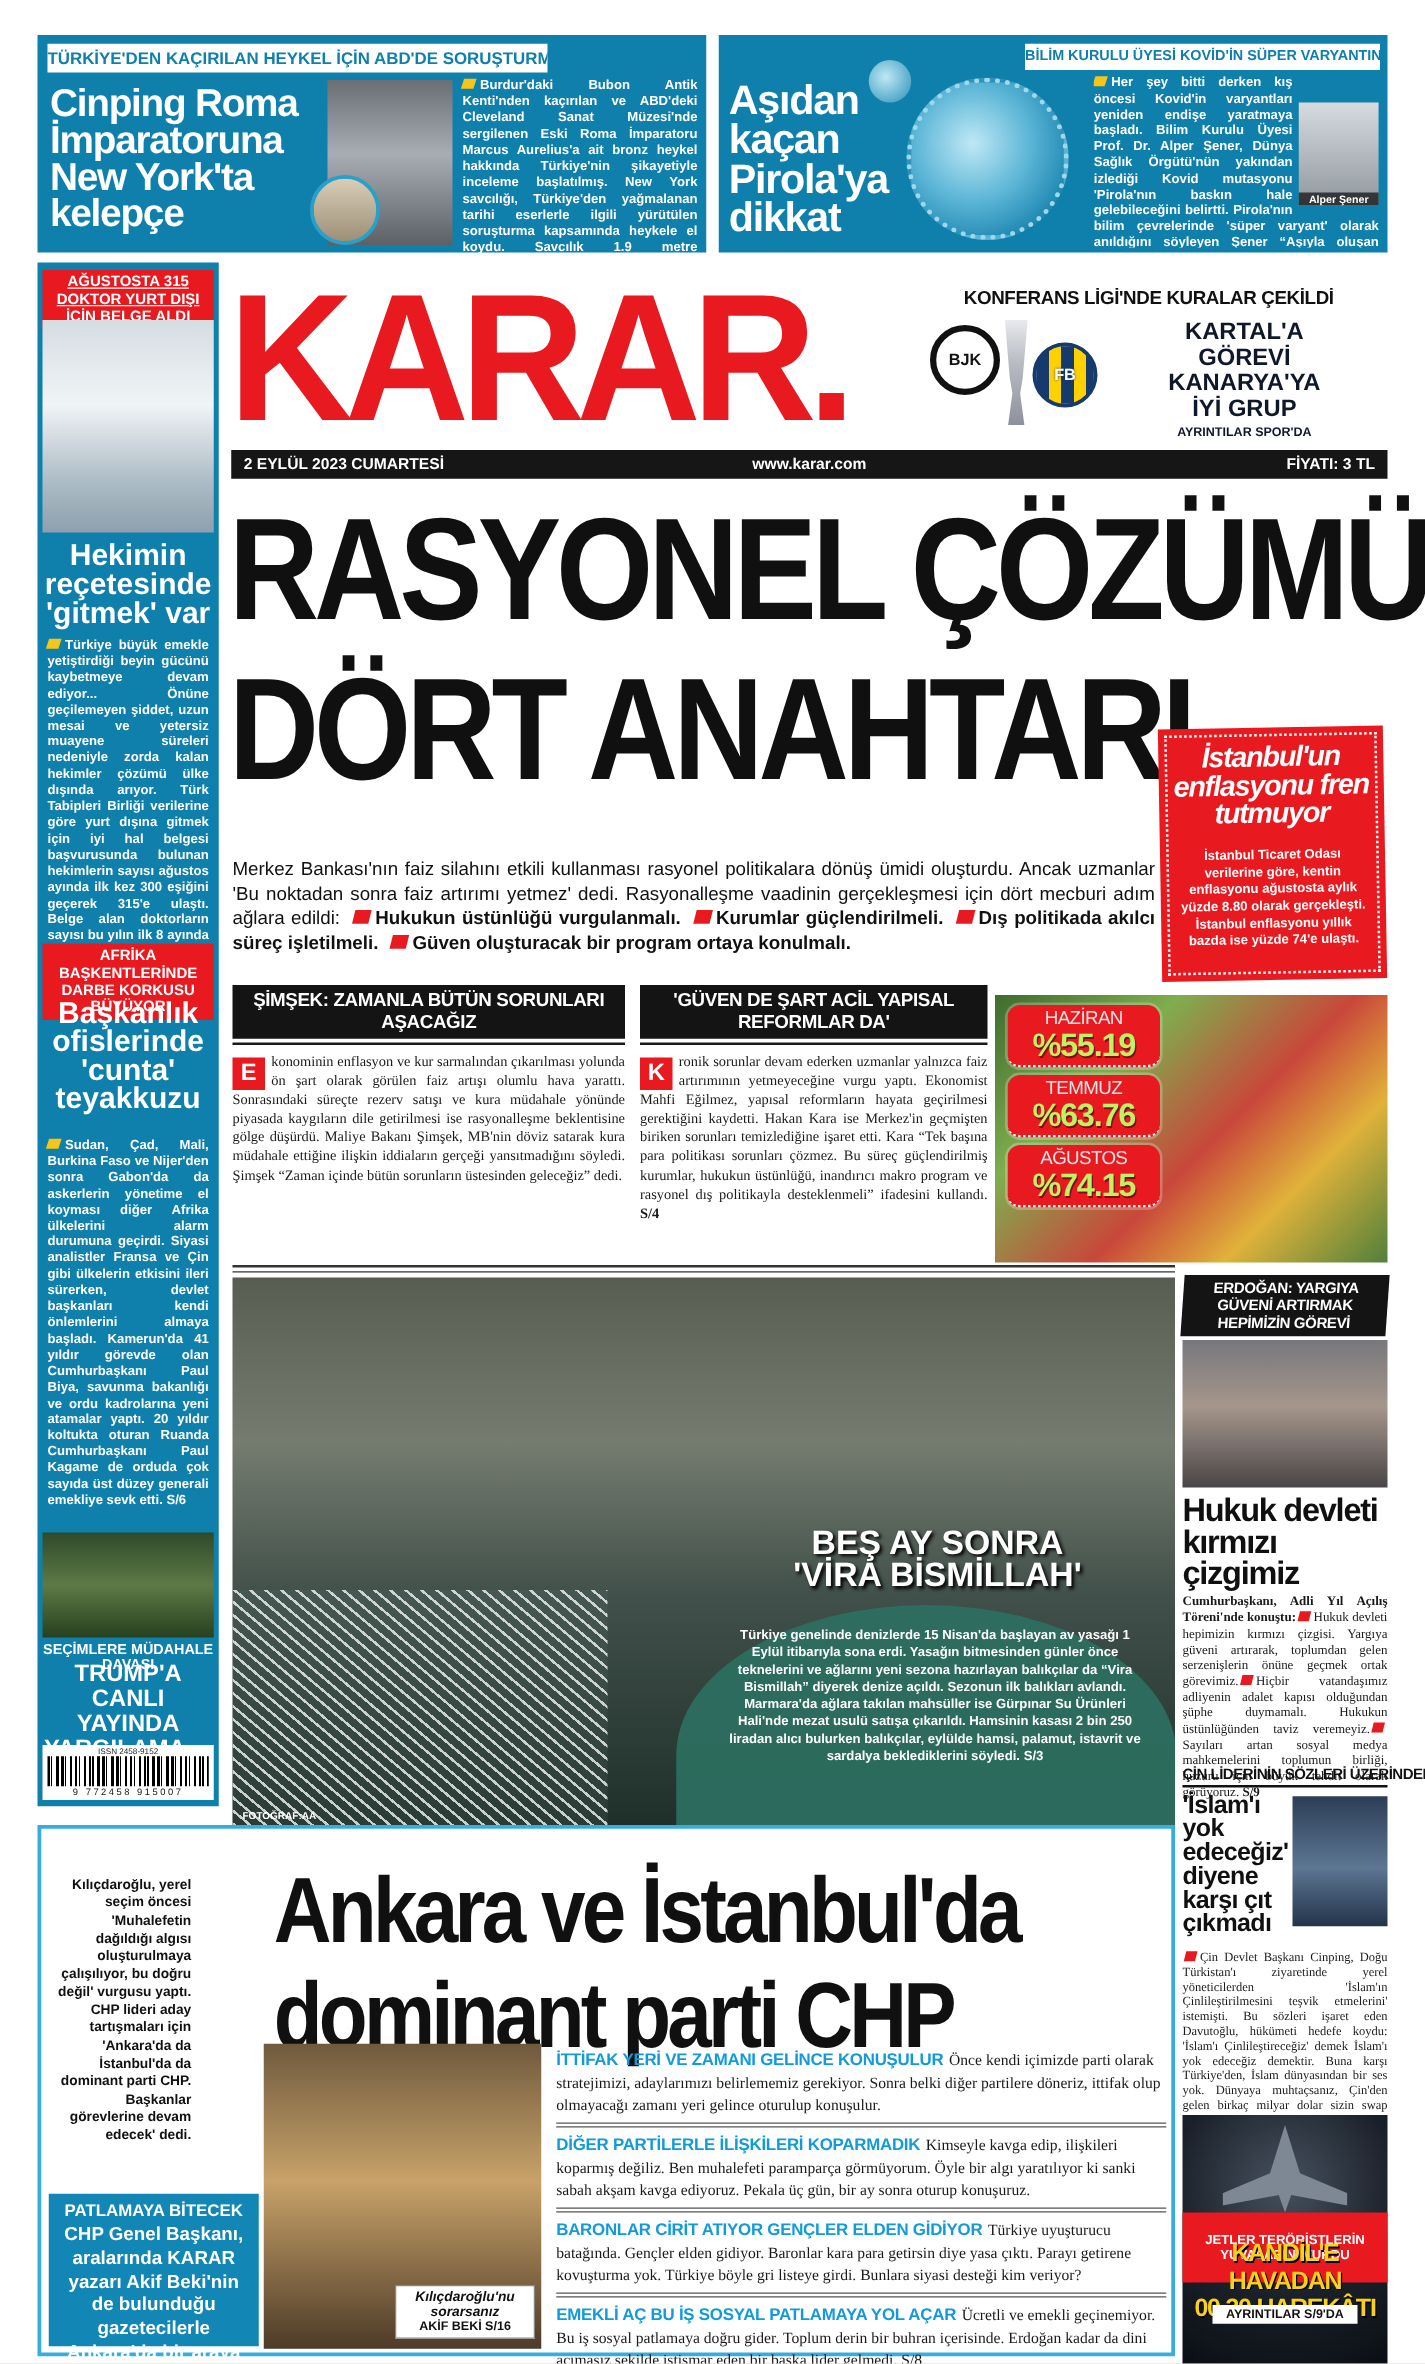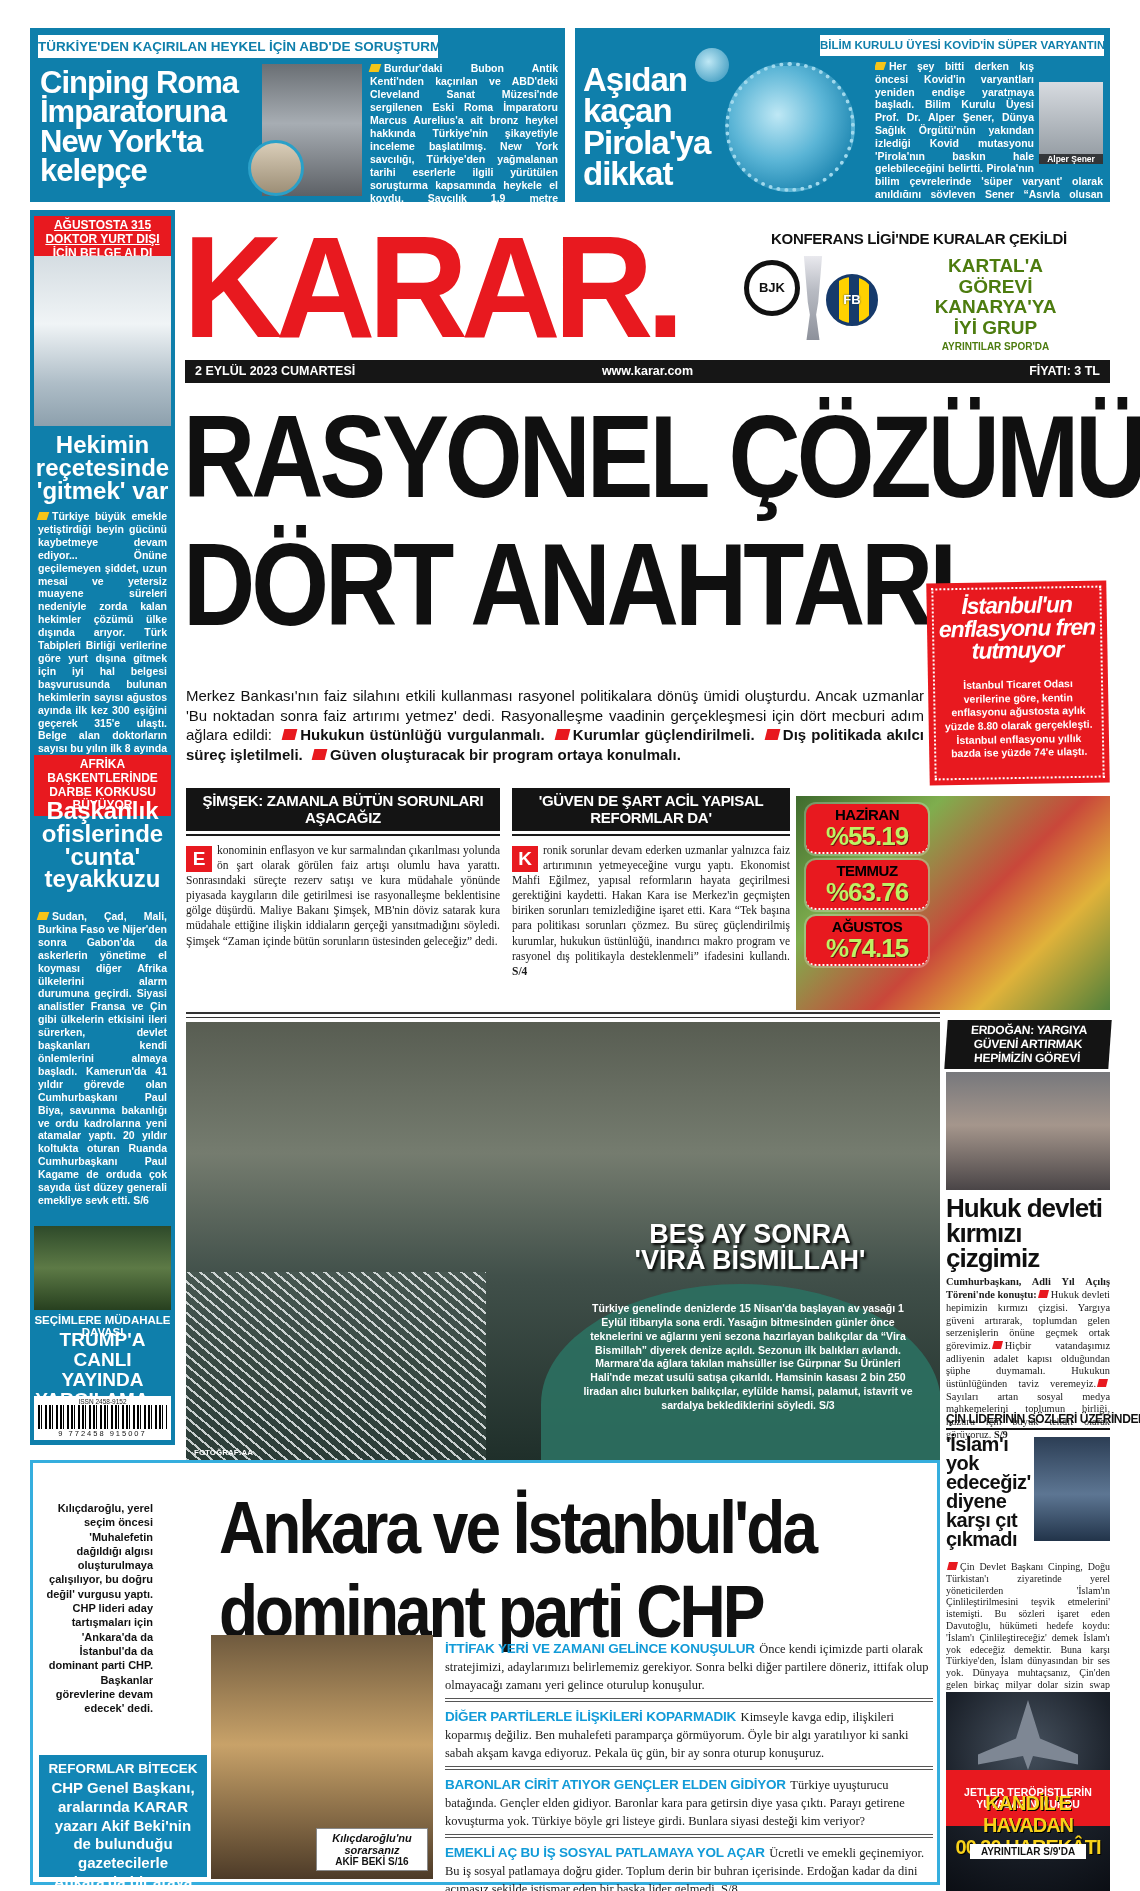--- a/index.html
+++ b/index.html
@@ -28,21 +28,21 @@
   .ph-doctors { background:linear-gradient(180deg,#d5dde2,#f0f4f6 40%,#aebdc7 75%,#8da0ad); }
   .ph-trump { background:linear-gradient(180deg,#2e4a2a,#5d7a46 50%,#27401f); }
   .ph-alper { background:linear-gradient(180deg,#d7dbe0,#8f979e); }
   .ph-market { background:linear-gradient(135deg,#3f6b2e 0%,#7fae4e 28%,#c9473a 55%,#e0b23a 75%,#51803a 100%); }
   .ph-fishing { background:linear-gradient(180deg,#585d52 0%,#757c6f 30%,#41504a 58%,#1f2f2a 100%); }
   .ph-erdogan { background:linear-gradient(180deg,#77787c,#a5968c 45%,#4a4547); }
   .ph-davut { background:linear-gradient(180deg,#2c3e55,#5d7693 55%,#22344a); }
   .ph-kilic { background:linear-gradient(180deg,#6f5a3e,#c8a269 45%,#4d3b28); }
   .ph-jet { background:radial-gradient(circle at 50% 28%, #46515e 0%, #1a2029 55%, #0b0e14 100%); }
   .badge { width:122px; background:#e8191f; border-radius:10px; text-align:center; padding:2px 4px 3px; margin-bottom:6px; border-bottom:2px dotted #fff; box-shadow:0 0 0 2px rgba(255,255,255,.25); }
-  .badge .bmonth { display:block; color:#000000; font-weight:700; font-size:15px; letter-spacing:-0.5px; }
+  .badge .bmonth { display:block; color:#e5e5e5; font-weight:400; font-size:15px; letter-spacing:-0.5px; }
   .badge .bval { display:block; color:#bef264; font-weight:800; font-size:26px; line-height:1; letter-spacing:-1px; text-shadow:1px 1px 0 #7e0d10; }
   .crest { border-radius:50%; text-align:center; font-weight:800; color:#fff; }
   .itemtitle { color:#129bd8; font-weight:800; font-size:13.5px; letter-spacing:-0.2px; }
   .itemtext { font-family:"Liberation Serif", serif; font-size:12.5px; color:#1a1a1a; }
   .barcode-stripes { height:24px; background:repeating-linear-gradient(90deg,#000 0 2px,#fff 2px 3px,#000 3px 4px,#fff 4px 7px,#000 7px 9px,#fff 9px 11px); }
 </style>
 </head>
 <body>
 
 <div id="page">
@@ -88,21 +88,21 @@
     </div>
   </section>
 
   <h1 class="abs" style="left:183px; top:214px; font-size:138px; font-weight:800; color:#e8191f; letter-spacing:-7px; line-height:1; transform:scaleY(1.05); transform-origin:left top; white-space:nowrap;">KARAR.</h1>
 
   <div class="abs" style="left:728px; top:230px; width:382px; height:128px;">
     <div class="ctext" style="font-size:15px; font-weight:800; color:#111; letter-spacing:-0.3px;">KONFERANS LİGİ'NDE KURALAR ÇEKİLDİ</div>
     <div class="abs crest" style="left:16px; top:30px; width:56px; height:56px; background:#fff; border:5px solid #111; color:#111; font-size:13px; line-height:46px;">BJK</div>
     <div class="abs" style="left:72px; top:26px; width:26px; height:84px; background:linear-gradient(180deg,#e9e9ee 0%,#b9bcc4 40%,#8d919b 100%); clip-path:polygon(15% 0,85% 0,70% 55%,62% 70%,75% 100%,25% 100%,38% 70%,30% 55%);"></div>
     <div class="abs crest" style="left:98px; top:44px; width:52px; height:52px; background:repeating-linear-gradient(90deg,#163a6b 0 10px,#ffd100 10px 20px); border:3px solid #163a6b; font-size:13px; line-height:46px; text-shadow:0 0 2px #163a6b;">FB</div>
-    <div class="abs ctext" style="left:160px; top:26px; width:215px; color:#4d7c0f;text-align:center;">
+    <div class="abs ctext" style="left:160px; top:26px; width:215px; color:#0f172a;text-align:center;">
       <div style="font-size:19px; font-weight:800; line-height:1.08;">KARTAL'A</div>
       <div style="font-size:19px; font-weight:800; line-height:1.08;">GÖREVİ</div>
       <div style="font-size:19px; font-weight:800; line-height:1.08;">KANARYA'YA</div>
       <div style="font-size:19px; font-weight:800; line-height:1.08;">İYİ GRUP</div>
       <div style="font-size:10px; font-weight:800; margin-top:3px;">AYRINTILAR SPOR'DA</div>
     </div>
   </div>
 
   <div class="abs" style="left:185px; top:360px; width:925px; height:23px; background:#161616; color:#fff; font-size:12.5px; font-weight:700; line-height:23px;">
     <span style="position:absolute; left:10px;">2 EYLÜL 2023 CUMARTESİ</span>
@@ -193,21 +193,21 @@
       <div>KANDİL'E HAVADAN</div>
       <div>00.30 HAREKÂTI</div>
     </div>
     <div class="abs ctext" style="left:24px; top:152px; width:116px; background:#fff; color:#111; font-size:10px; font-weight:800; padding:2px 0;">AYRINTILAR S/9'DA</div>
   </section>
 
   <section class="abs" style="left:30px; top:1460px; width:910px; height:425px; border:3px solid #35aede; background:#fff;">
     <p style="position:absolute; left:10px; top:38px; width:110px; font-size:11px; font-weight:600; color:#111; text-align:right; line-height:1.3;">Kılıçdaroğlu, yerel seçim öncesi 'Muhalefetin dağıldığı algısı oluşturulmaya çalışılıyor, bu doğru değil' vurgusu yaptı. CHP lideri aday tartışmaları için 'Ankara'da da İstanbul'da da dominant parti CHP. Başkanlar görevlerine devam edecek' dedi.</p>
 
     <div class="abs" style="left:6px; top:292px; width:168px; height:122px; background:#1286b5; padding:6px 8px;">
-      <div class="ctext white" style="font-size:13.5px; font-weight:800;">REFORMLAR BİTECEK</div>
+      <div class="ctext white" style="font-size:13.5px; font-weight:800;">PATLAMAYA BİTECEK</div>
       <div class="ctext white" style="margin-top:3px; font-size:15px; font-weight:700; line-height:1.25;">CHP Genel Başkanı, aralarında KARAR yazarı Akif Beki'nin de bulunduğu gazetecilerle Ankara'da bir araya geldi. Kılıçdaroğlu yerel seçime ilişkin “Umutsuzluk tablosu değişecek” mesajı verdi.</div>
     </div>
 
     <div class="abs bigline" style="left:186px; top:22px; font-size:64px; letter-spacing:-3px;">Ankara ve İstanbul'da</div>
     <div class="abs bigline" style="left:186px; top:106px; font-size:64px; letter-spacing:-3px;">dominant parti CHP</div>
 
     <div class="abs ph-kilic" style="left:178px; top:172px; width:222px; height:244px;">
       <div class="abs ctext" style="right:5px; bottom:8px; width:112px; background:#fff; border:1px solid #888; padding:3px 2px;">
         <div style="font-size:11px; font-weight:800; font-style:italic; color:#111;">Kılıçdaroğlu'nu sorarsanız</div>
         <div style="font-size:10px; font-weight:800; color:#111;">AKİF BEKİ S/16</div>

